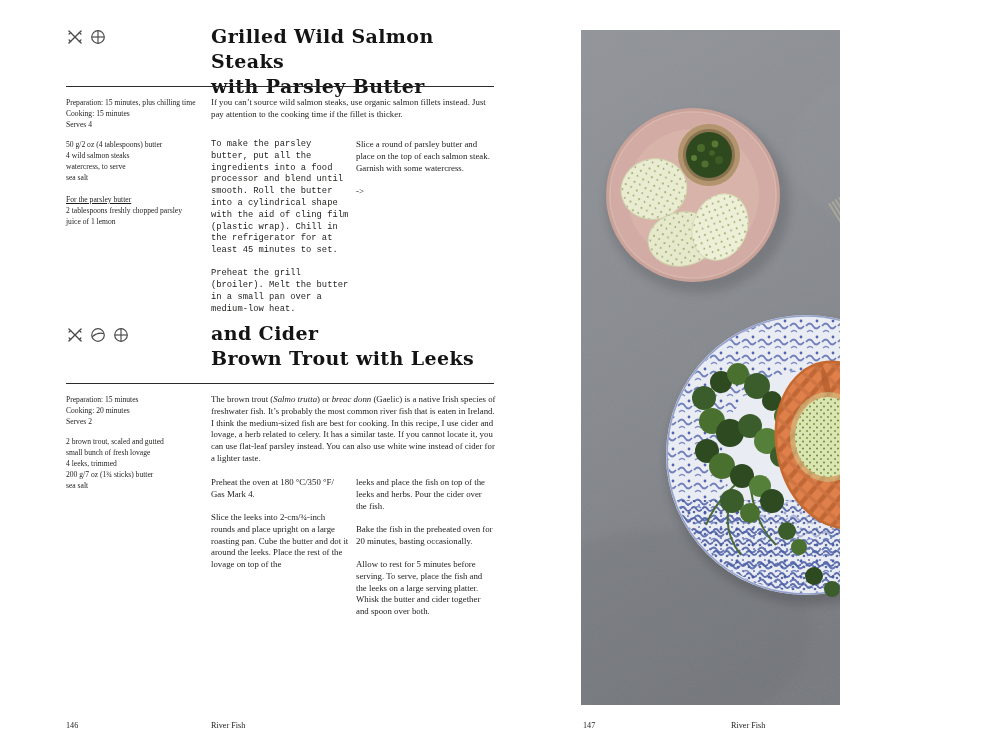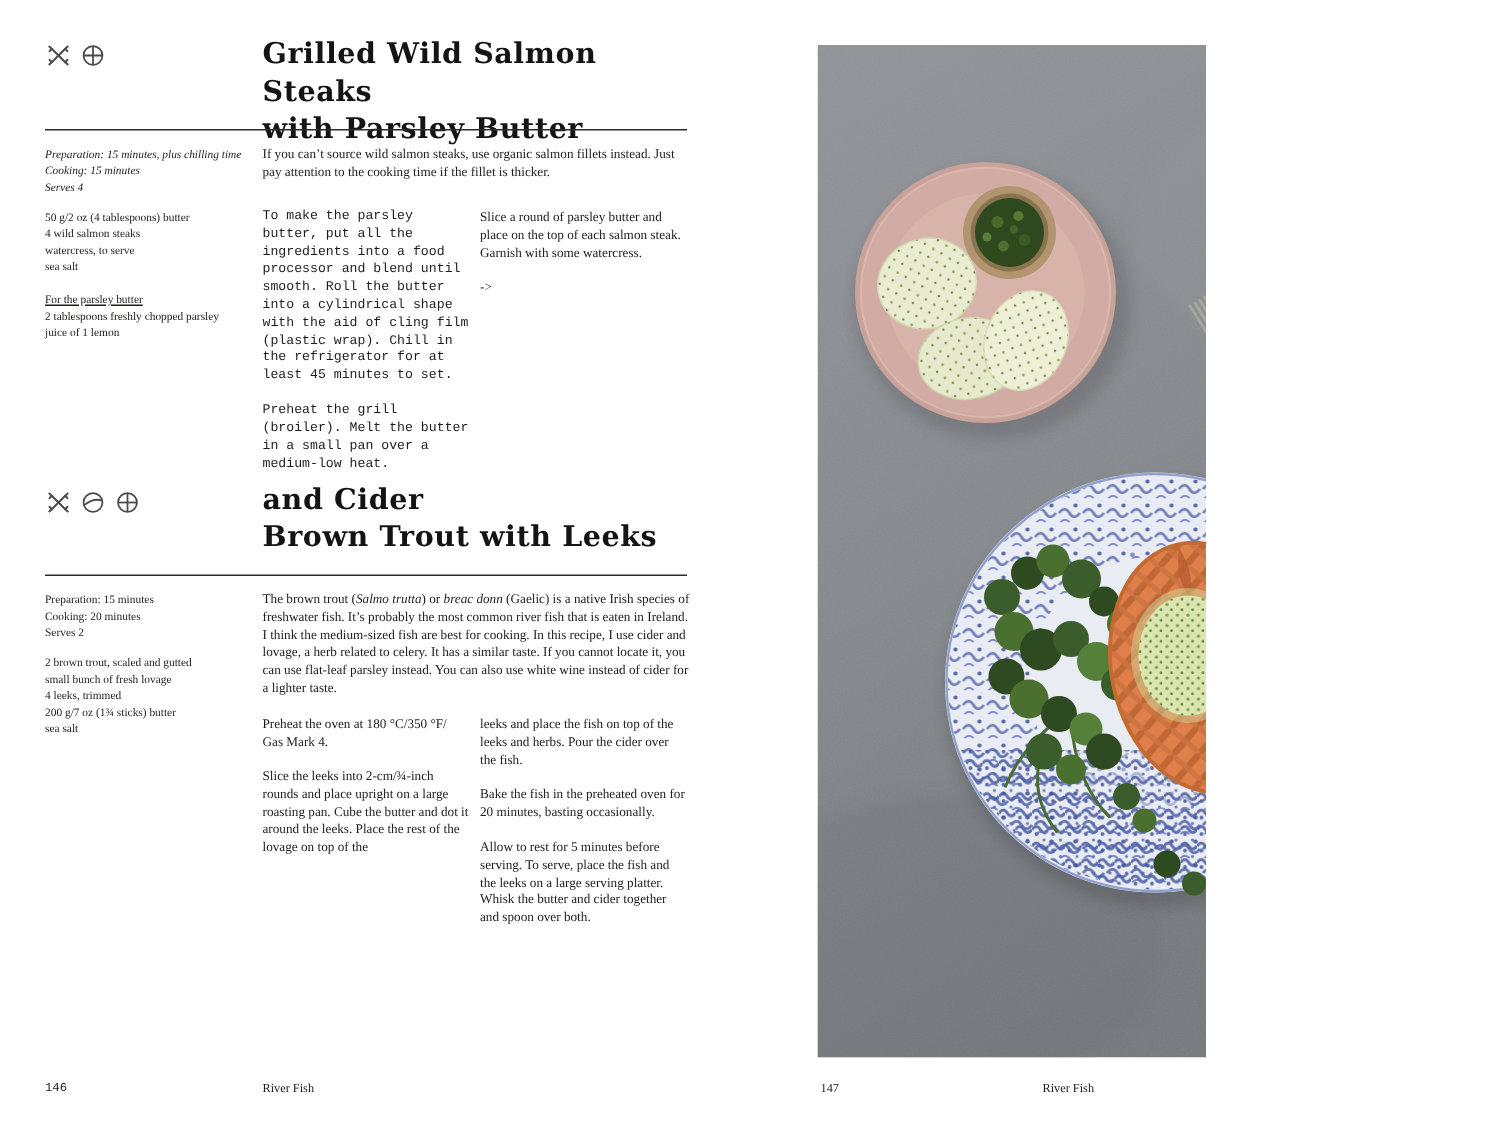--- a/index.html
+++ b/index.html
@@ -1,17 +1,17 @@
 <!DOCTYPE html>
 <html><head>
 <meta charset="utf-8">
 <style>
   html,body{margin:0;padding:0;}
   body{width:1000px;height:750px;background:#ffffff;font-family:"Liberation Serif",serif;color:#1d1d1b;}
-  .spread{position:relative;width:804px;height:750px;background:#fff;overflow:hidden;}
+  .spread{position:relative;width:804px;height:750px;background:#fff;overflow:hidden;margin-left:36px;}
 
   
   .title{position:absolute;left:175px;width:300px;font-family:"DejaVu Serif",serif;
          font-weight:700;font-size:19px;line-height:25px;letter-spacing:.4px;color:#141414;}
 
   
   .icons{position:absolute;left:30px;display:flex;gap:5px;align-items:center;}
   .icons svg{display:block;}
 
   
@@ -25,21 +25,21 @@
   .ing-sub{margin-top:11px;text-decoration:underline;}
 
   
   .intro{position:absolute;left:175px;width:286px;font-size:8.8px;line-height:11.8px;}
   .col{position:absolute;width:138px;font-size:8.8px;line-height:11.8px;}
   .col p{margin:0 0 11.5px 0;}
   .it{font-style:italic;}
 
   
   .foot{position:absolute;top:721px;font-size:8.2px;line-height:10px;}
-  .foot.pn-left{left:30px;font-family:Liberation Mono, monospace;} .foot.sec-left{left:175px;}
+  .foot.pn-left{left:30px;} .foot.sec-left{left:175px;}
   .foot.pn-right{left:547px;} .foot.sec-right{left:695px;}
 
   
   .photo{position:absolute;left:545px;top:30px;width:428px;height:675px;}
 </style>
 </head>
 <body>
 
 <div class="spread">
 
@@ -63,21 +63,21 @@
     </svg>
   </div>
 
   <div class="title" style="top:24px;">
     <div>Grilled Wild Salmon Steaks</div>
     <div>with Parsley Butter</div>
   </div>
 
   <div class="rule" style="top:86px;"></div>
 
-  <div class="meta" style="top:97px;font-style:italic;">
+  <div class="meta" style="top:97px;">
     <div>Preparation: 15 minutes, plus chilling time</div>
     <div>Cooking: 15 minutes</div>
     <div>Serves 4</div>
   </div>
 
   <div class="ing-list" style="top:139px;">
     <p class="ing">50 g/2 oz (4 tablespoons) butter</p>
     <p class="ing">4 wild salmon steaks</p>
     <p class="ing">watercress, to serve</p>
     <p class="ing">sea salt</p>

